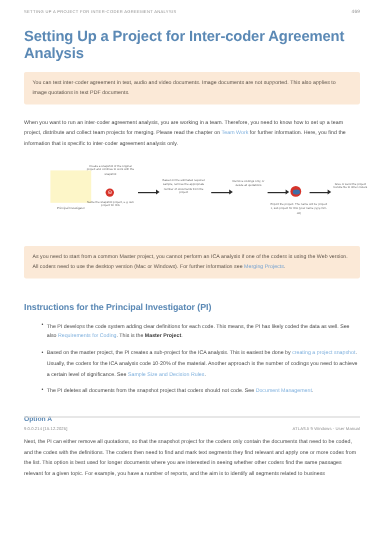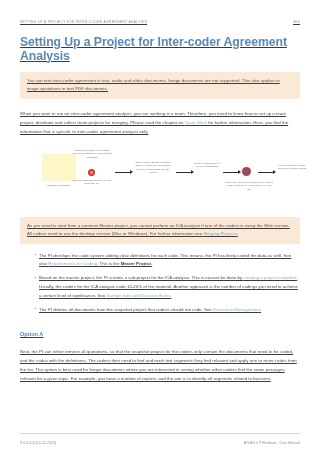--- a/index.html
+++ b/index.html
@@ -11,24 +11,23 @@
     width: 320px;
     height: 453px;
     position: relative;
     font-family: "Liberation Sans", sans-serif;
     color: #3b3b3b;
     overflow: hidden;
   }
   .page {
     position: relative;
     width: 320px;
-    height: 453px;
+    height: 367px;
     box-sizing: border-box;
-    padding: 12px 20px;
-    text-decoration: underline;
+    padding: 0 20px;
   }
 
   
   .running-head {
     display: flex;
     justify-content: space-between;
     align-items: baseline;
     padding-top: 7px;
     font-size: 3.4px;
     letter-spacing: 0.28px;
@@ -261,20 +260,21 @@
       </div>
     <div class="dg-cap" style="left:205px; top:36px; width:48px;">Export the project. The name will be 'project x, sub project for ICA (your name yyyy-mm-dd)</div>
 
     <div class="dg-arrow" style="left:238px; top:27px; width:16px;"></div>
 
     <div class="dg-cap" style="left:256px; top:19px; width:32px;">Give or send the project bundle file to other coders</div>
   </div>
 
   <div class="callout callout-2"><span>As you need to start from a common Master project, you cannot perform an ICA analysis if one of the coders is using the Web version. All coders need to use the desktop version (Mac or Windows). For further information see </span><a href="#">Merging Projects</a><span>.</span></div>
 
+  <h2 class="section">Instructions for the Principal Investigator (PI)</h2>
 
   <ul class="bullets">
     <li><span>The PI develops the code system adding clear definitions for each code. This means, the PI has likely coded the data as well. See also </span><a class="link" href="#">Requirements for Coding</a><span>. This is the </span><span class="bold">Master Project</span><span>.</span></li>
 
     <li><span>Based on the master project, the PI creates a sub-project for the ICA analysis. This is easiest be done by </span><a class="link" href="#">creating a project snapshot</a><span>. Usually, the coders for the ICA analysis code 10-20% of the material. Another approach is the number of codings you need to achieve a certain level of significance. See </span><a class="link" href="#">Sample Size and Decision Rules</a><span>.</span></li>
 
     <li><span>The PI deletes all documents from the snapshot project that coders should not code. See </span><a class="link" href="#">Document Management</a><span>.</span></li>
   </ul>
 
   <h3 class="subsection">Option A</h3>

